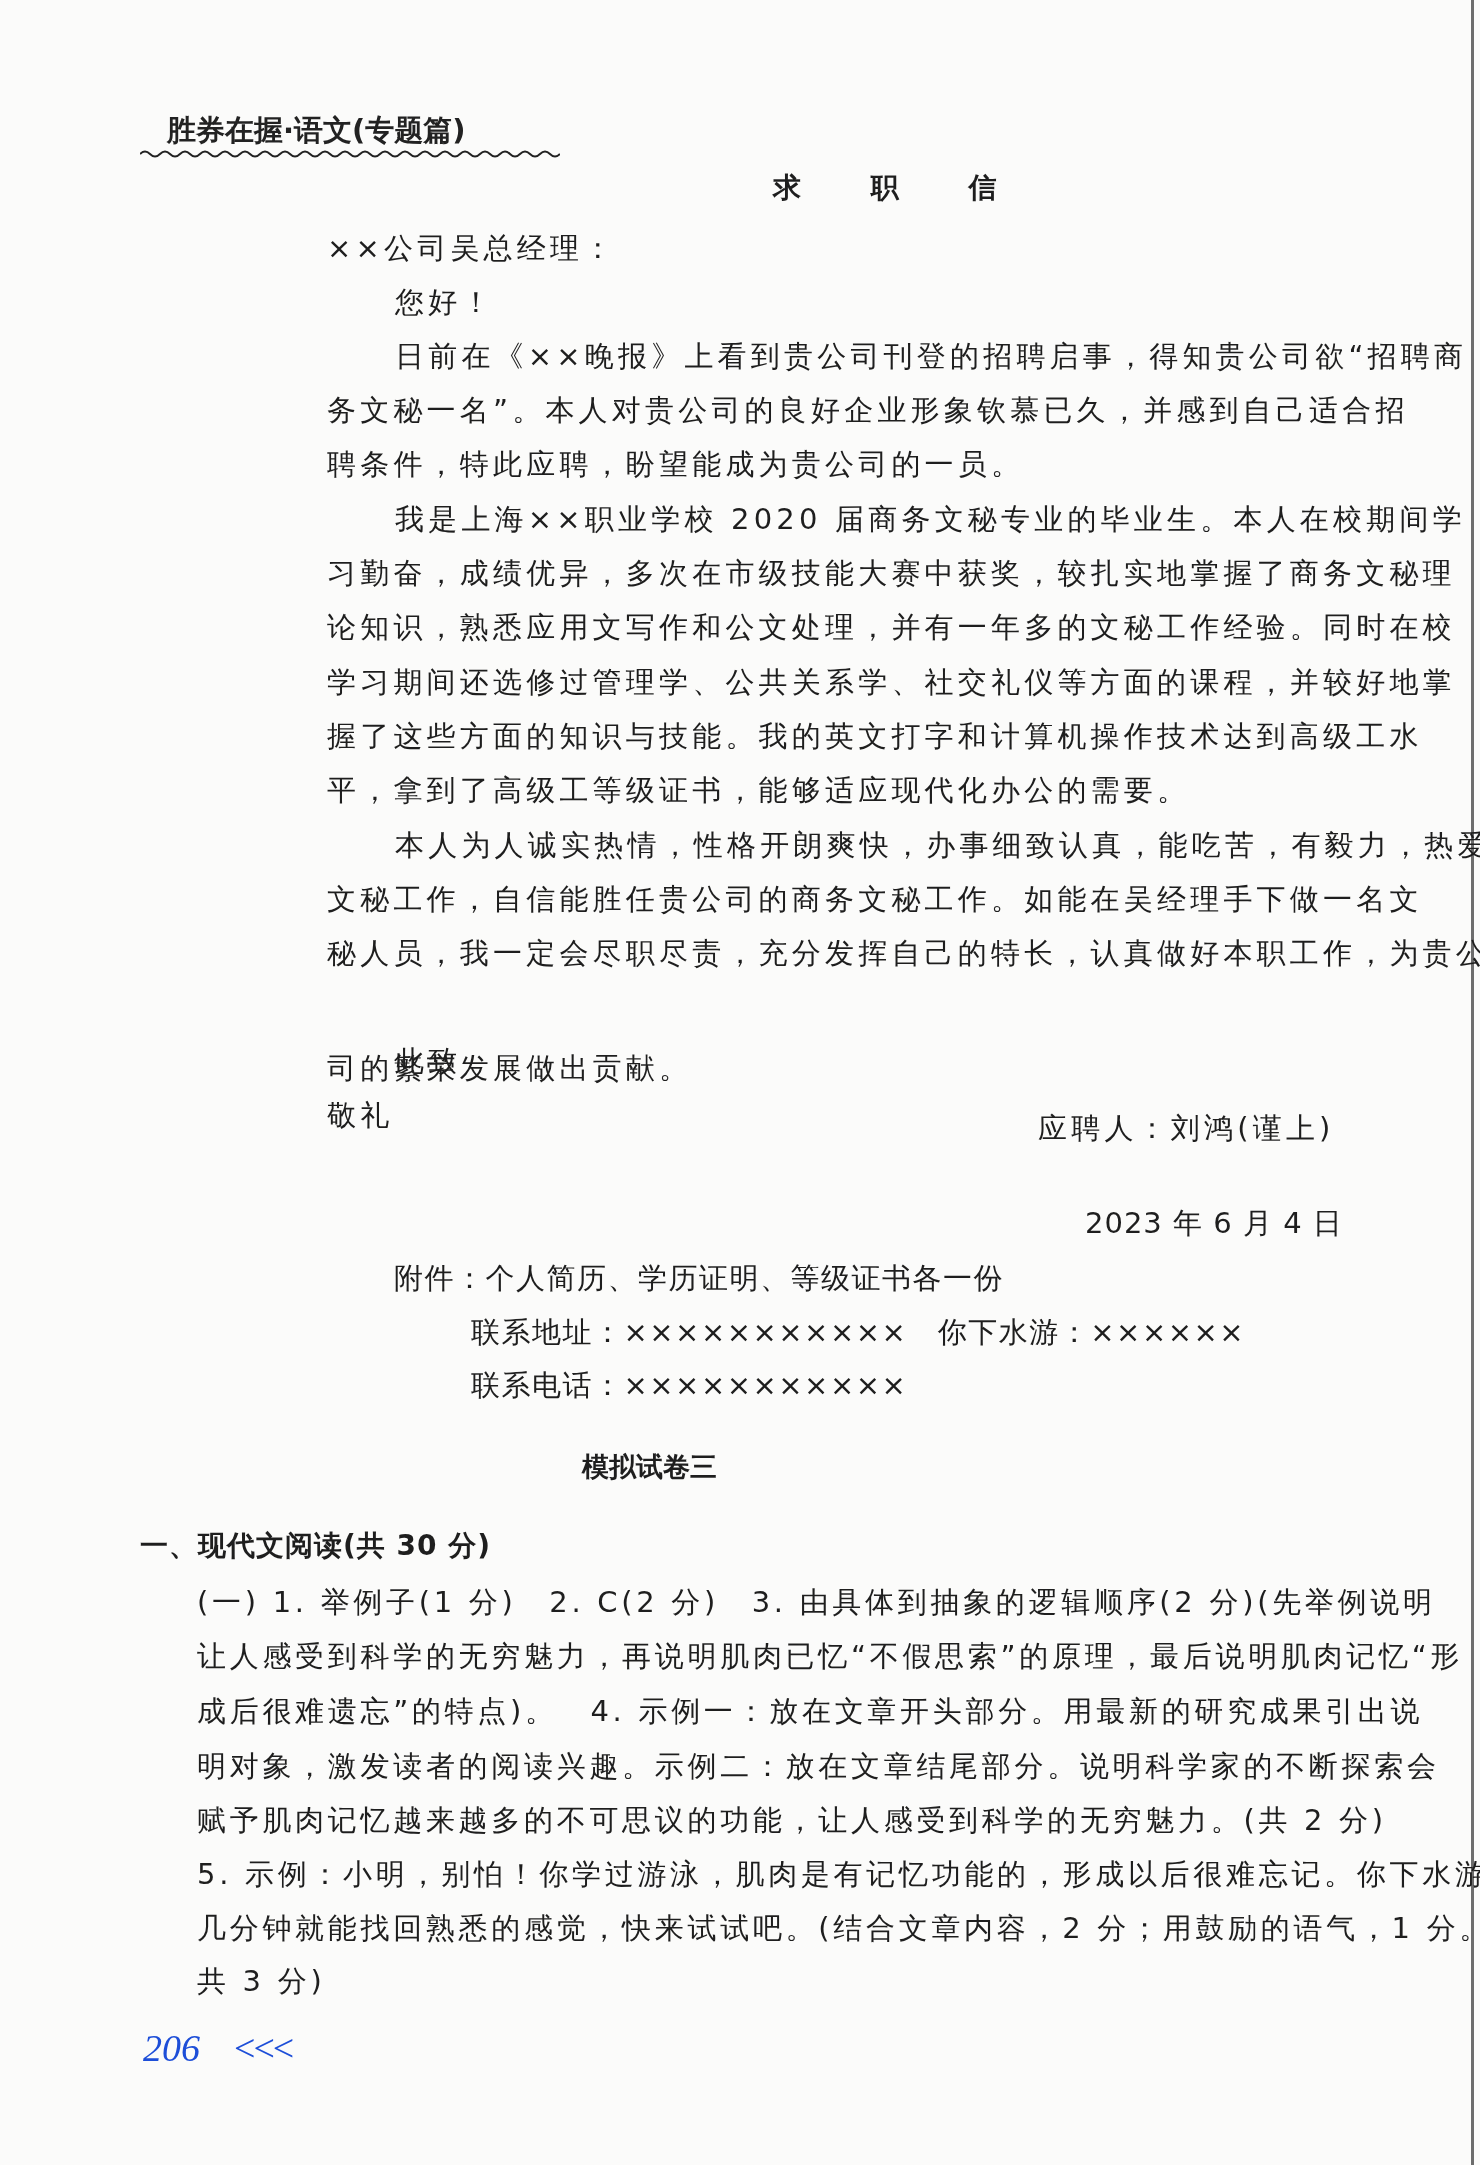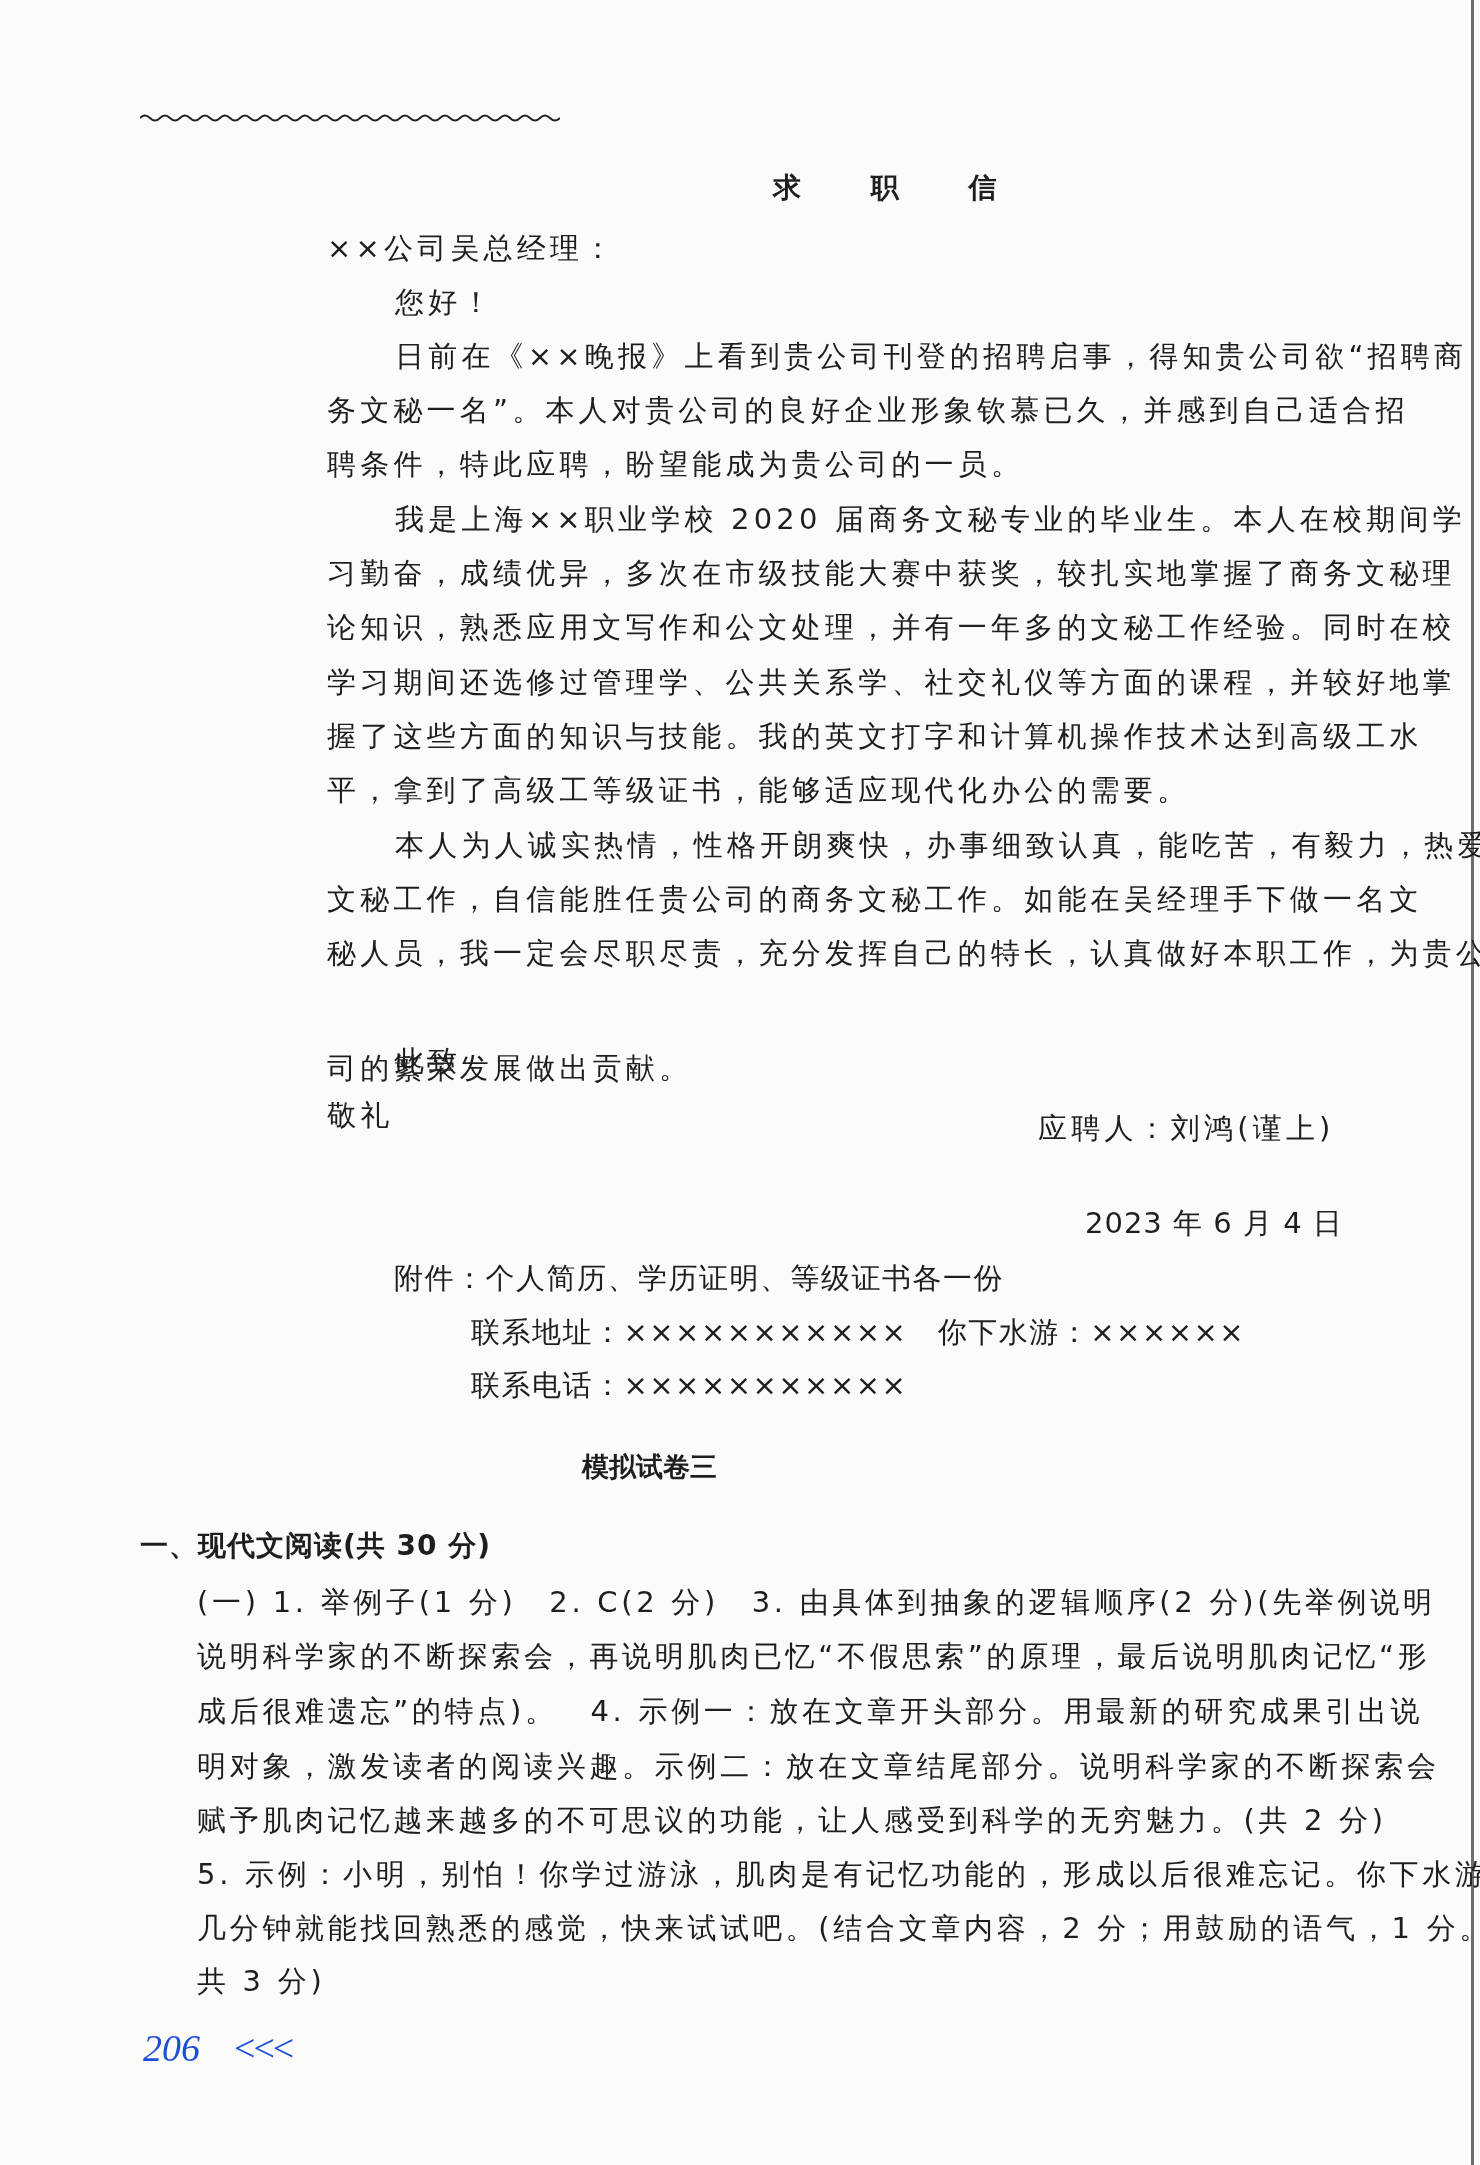--- a/index.html
+++ b/index.html
@@ -22,20 +22,21 @@
   .letter .line { left: 327px; }
   .letter .indent { left: 395px; }
   .answers .line { left: 197px; letter-spacing: 3.7px; }
 </style>
 </head>
 <body>
 
 <div class="edge"></div>
 
 <div class="header">
+  <div class="header-title">胜券在握·语文(专题篇)</div>
   <svg class="wavy" viewBox="0 0 420 10" preserveAspectRatio="none">
     <path d="M0 5 q5 -5 10 0 t10 0 t10 0 t10 0 t10 0 t10 0 t10 0 t10 0 t10 0 t10 0 t10 0 t10 0 t10 0 t10 0 t10 0 t10 0 t10 0 t10 0 t10 0 t10 0 t10 0 t10 0 t10 0 t10 0 t10 0 t10 0 t10 0 t10 0 t10 0 t10 0 t10 0 t10 0 t10 0 t10 0 t10 0 t10 0 t10 0 t10 0 t10 0 t10 0 t10 0 t10 0" fill="none" stroke="#222" stroke-width="2"></path>
   </svg>
 </div>
 
 <div class="title">求 职 信</div>
 
 <div class="letter">
   <div class="line" style="top:230px">××公司吴总经理：</div>
   <div class="line indent" style="top:284px">您好！</div>
@@ -65,21 +66,21 @@
   <div class="line" style="top:1260px; left:394px; letter-spacing:1.5px;">附件：个人简历、学历证明、等级证书各一份</div>
   <div class="line" style="top:1314px; left:471px; letter-spacing:1.5px;">联系地址：×××××××××××　你下水游：××××××</div>
   <div class="line" style="top:1367px; left:471px; letter-spacing:1.5px;">联系电话：×××××××××××</div>
 </div>
 
 <div class="center-title">模拟试卷三</div>
 <div class="section-head">一、现代文阅读(共 30 分)</div>
 
 <div class="answers">
   <div class="line" style="top:1584px">(一) 1. 举例子(1 分)　2. C(2 分)　3. 由具体到抽象的逻辑顺序(2 分)(先举例说明</div>
-  <div class="line" style="top:1638px">说明科学家的不断探索会，再说明肌肉已忆“不假思索”的原理，最后说明肌肉记忆“形</div>
+  <div class="line" style="top:1638px">让人感受到科学的无穷魅力，再说明肌肉已忆“不假思索”的原理，最后说明肌肉记忆“形</div>
   <div class="line" style="top:1693px">成后很难遗忘”的特点)。　4. 示例一：放在文章开头部分。用最新的研究成果引出说</div>
   <div class="line" style="top:1748px">明对象，激发读者的阅读兴趣。示例二：放在文章结尾部分。说明科学家的不断探索会</div>
   <div class="line" style="top:1802px">赋予肌肉记忆越来越多的不可思议的功能，让人感受到科学的无穷魅力。(共 2 分)</div>
   <div class="line" style="top:1856px">5. 示例：小明，别怕！你学过游泳，肌肉是有记忆功能的，形成以后很难忘记。你下水游</div>
   <div class="line" style="top:1910px">几分钟就能找回熟悉的感觉，快来试试吧。(结合文章内容，2 分；用鼓励的语气，1 分。</div>
   <div class="line" style="top:1963px">共 3 分)</div>
 </div>
 
 <div class="page-num">
   <span>206</span><span class="arrows">&lt;&lt;&lt;</span>

